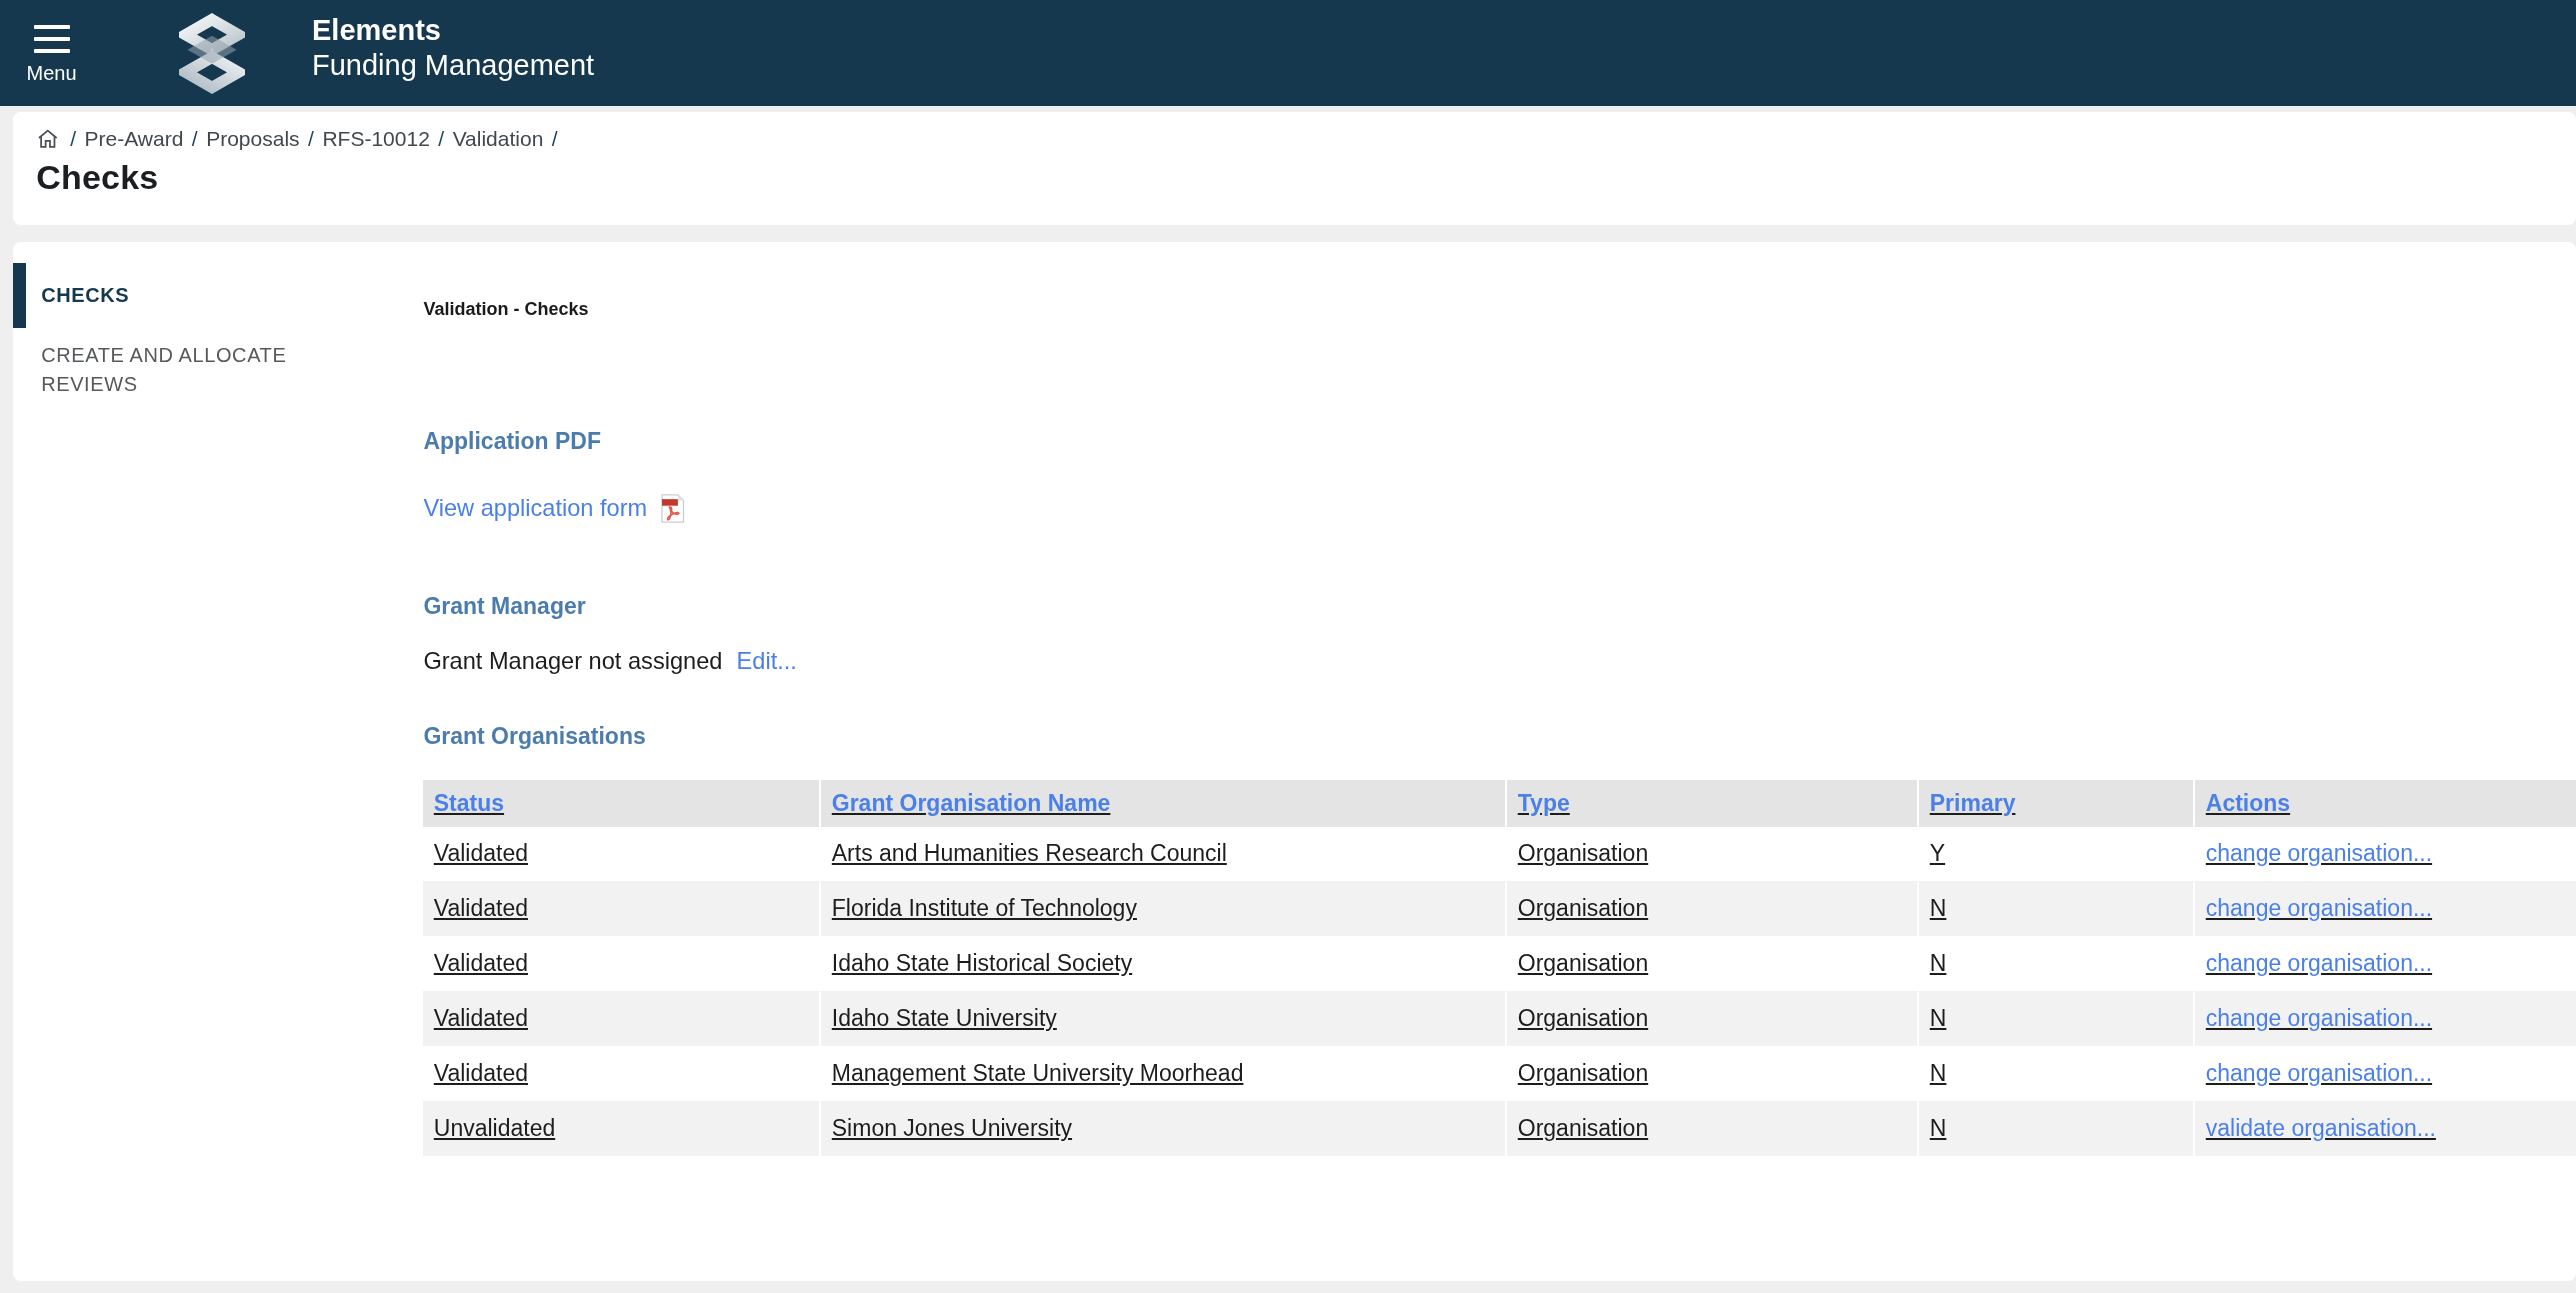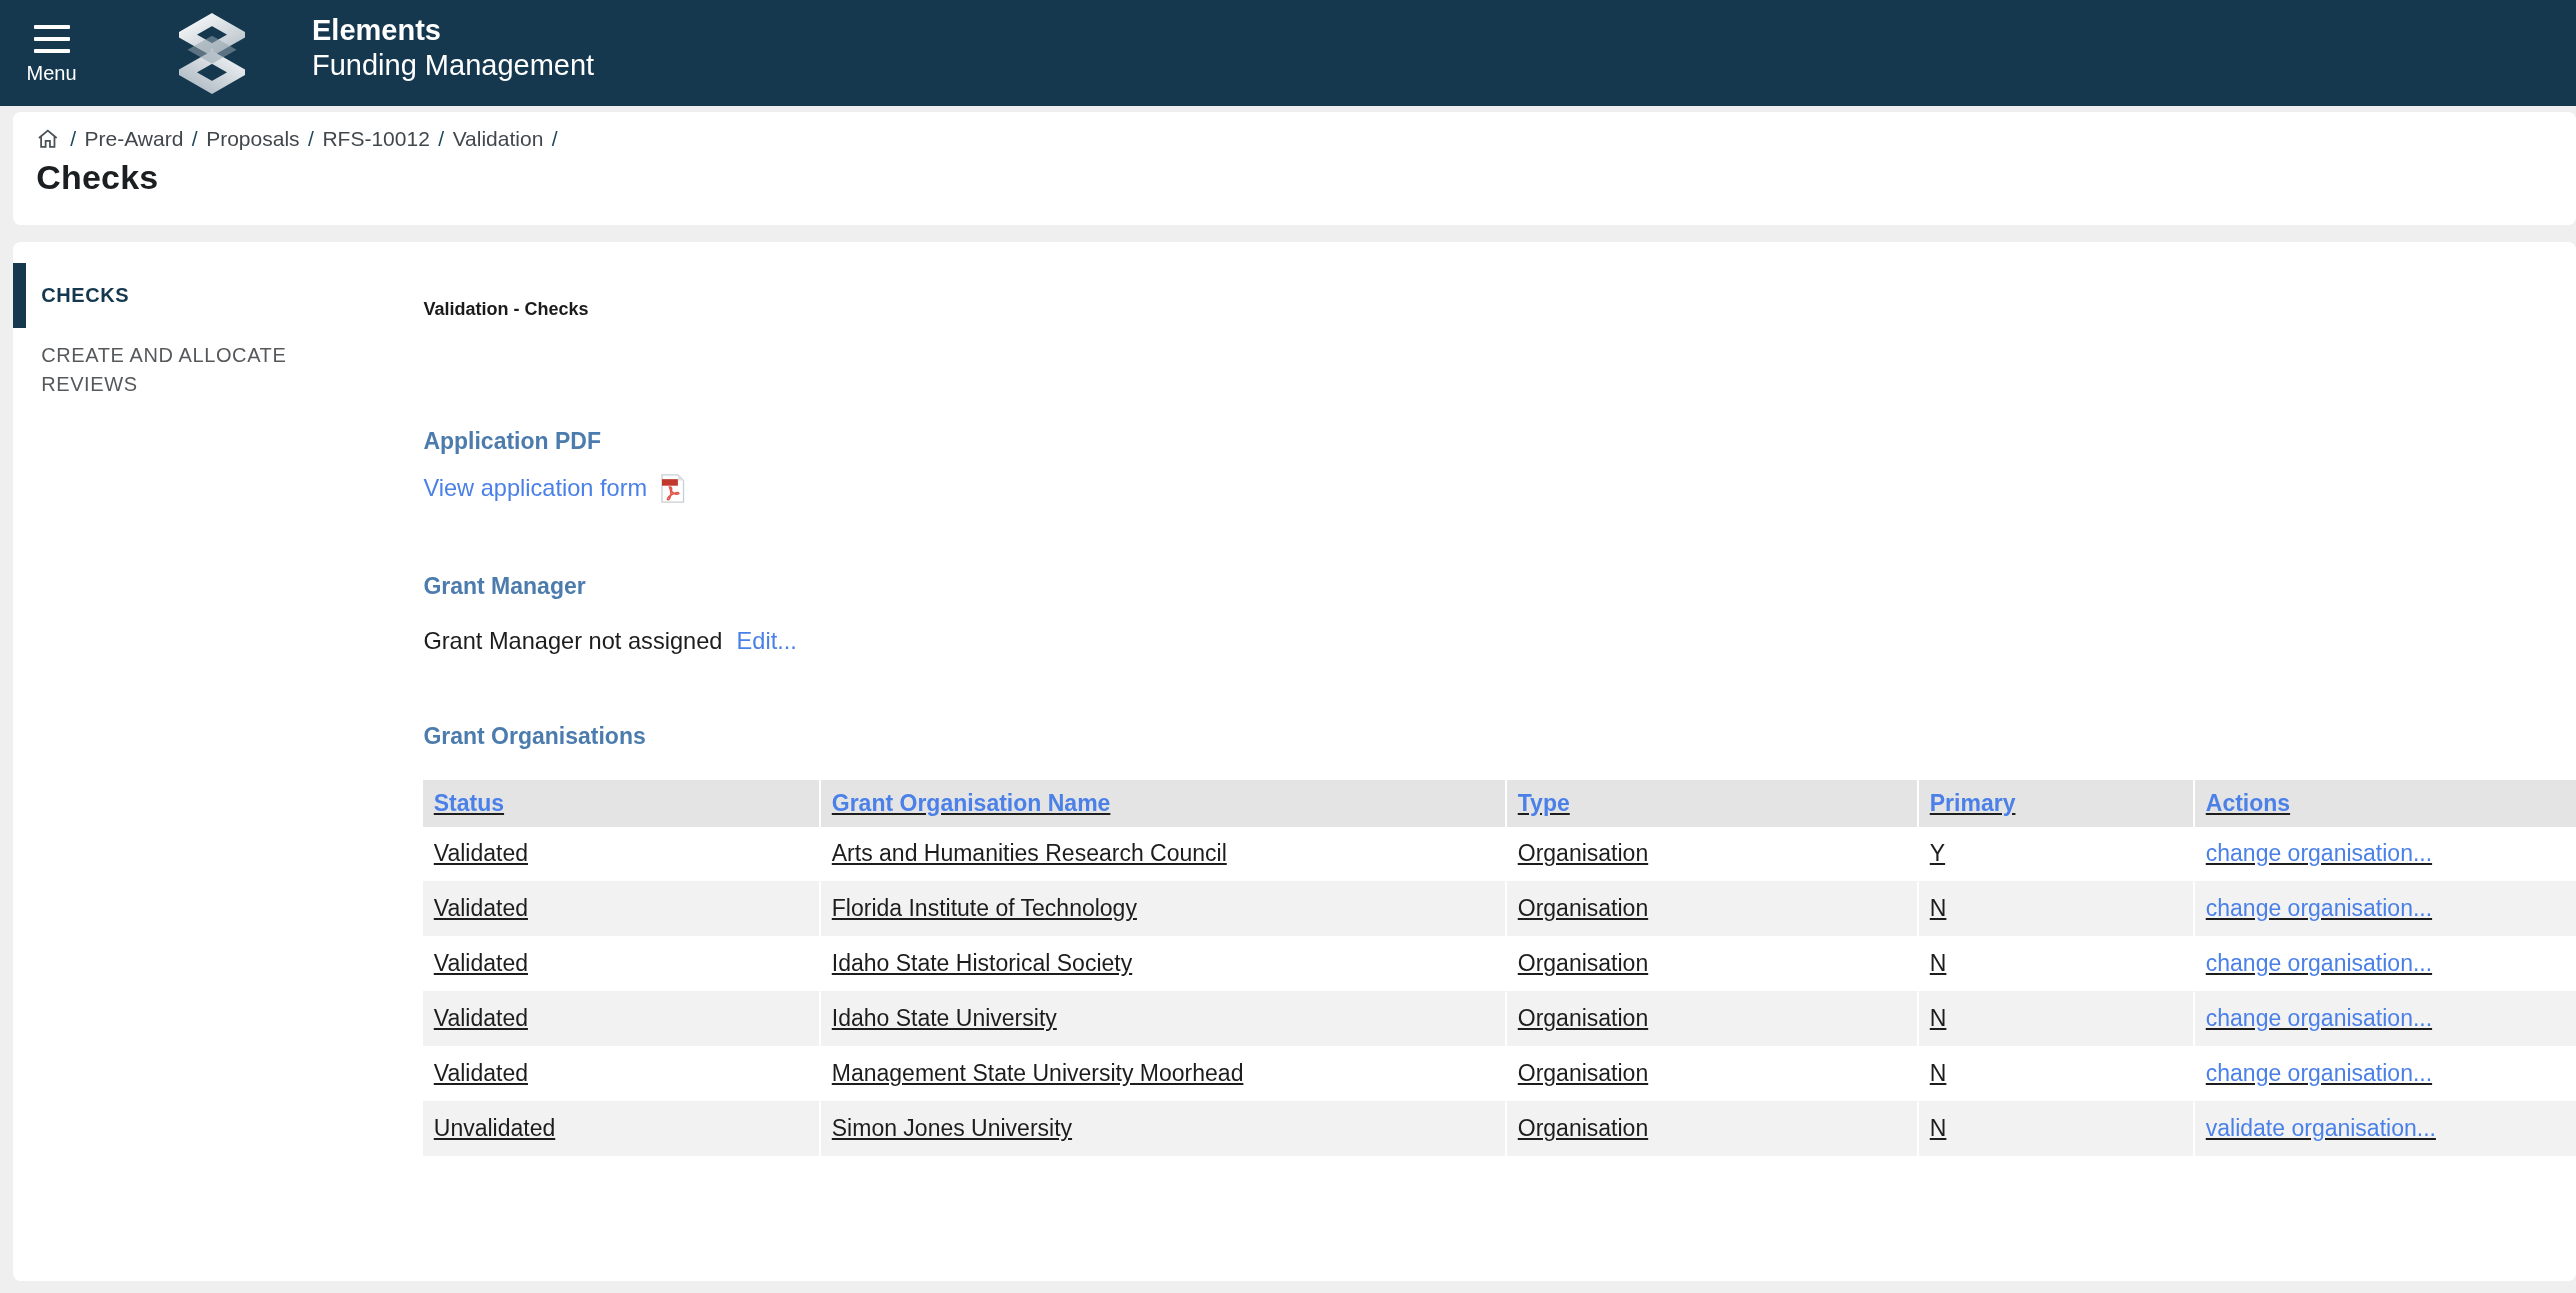--- a/index.html
+++ b/index.html
@@ -71,29 +71,29 @@
   }
   .nav-item.inactive { color:#56595c; line-height:29px; width:312px; padding-top:13.2px; }
 
   
   .content { flex:1 1 auto; padding:57px 0 0 13.2px; }
   .content-title { font-size:18px; font-weight:bold; color:#1a1a1a; }
   .instructions { font-size:23px; color:#1d1d1d; margin-top:59px; }
 
   .section-heading { font-size:23px; font-weight:bold; color:#4b7cad; }
   .sec-pdf-heading { margin-top:108px; }
-  .pdf-link-row { margin-top:19px; display:flex; align-items:center; }
+  .pdf-link-row { margin-top:39px; display:flex; align-items:center; }
   a.blue-link { color:#4a80e8; text-decoration:none; font-size:23.6px; cursor:pointer; }
   .pdf-icon { width:25.5px; height:29px; margin-left:13.2px; cursor:pointer; }
 
   .sec-gm-heading { margin-top:70px; }
   .gm-row { margin-top:28px; font-size:23.6px; color:#1d1d1d; }
   .gm-row a { margin-left:7.6px; }
 
-  .sec-go-heading { margin-top:68px; }
+  .sec-go-heading { margin-top:48px; }
 
   
   table.org-table {
     margin-top:30px;
     width:100%;
     border-collapse:separate;
     border-spacing:0;
     font-size:23px;
     text-decoration:underline;
   }

